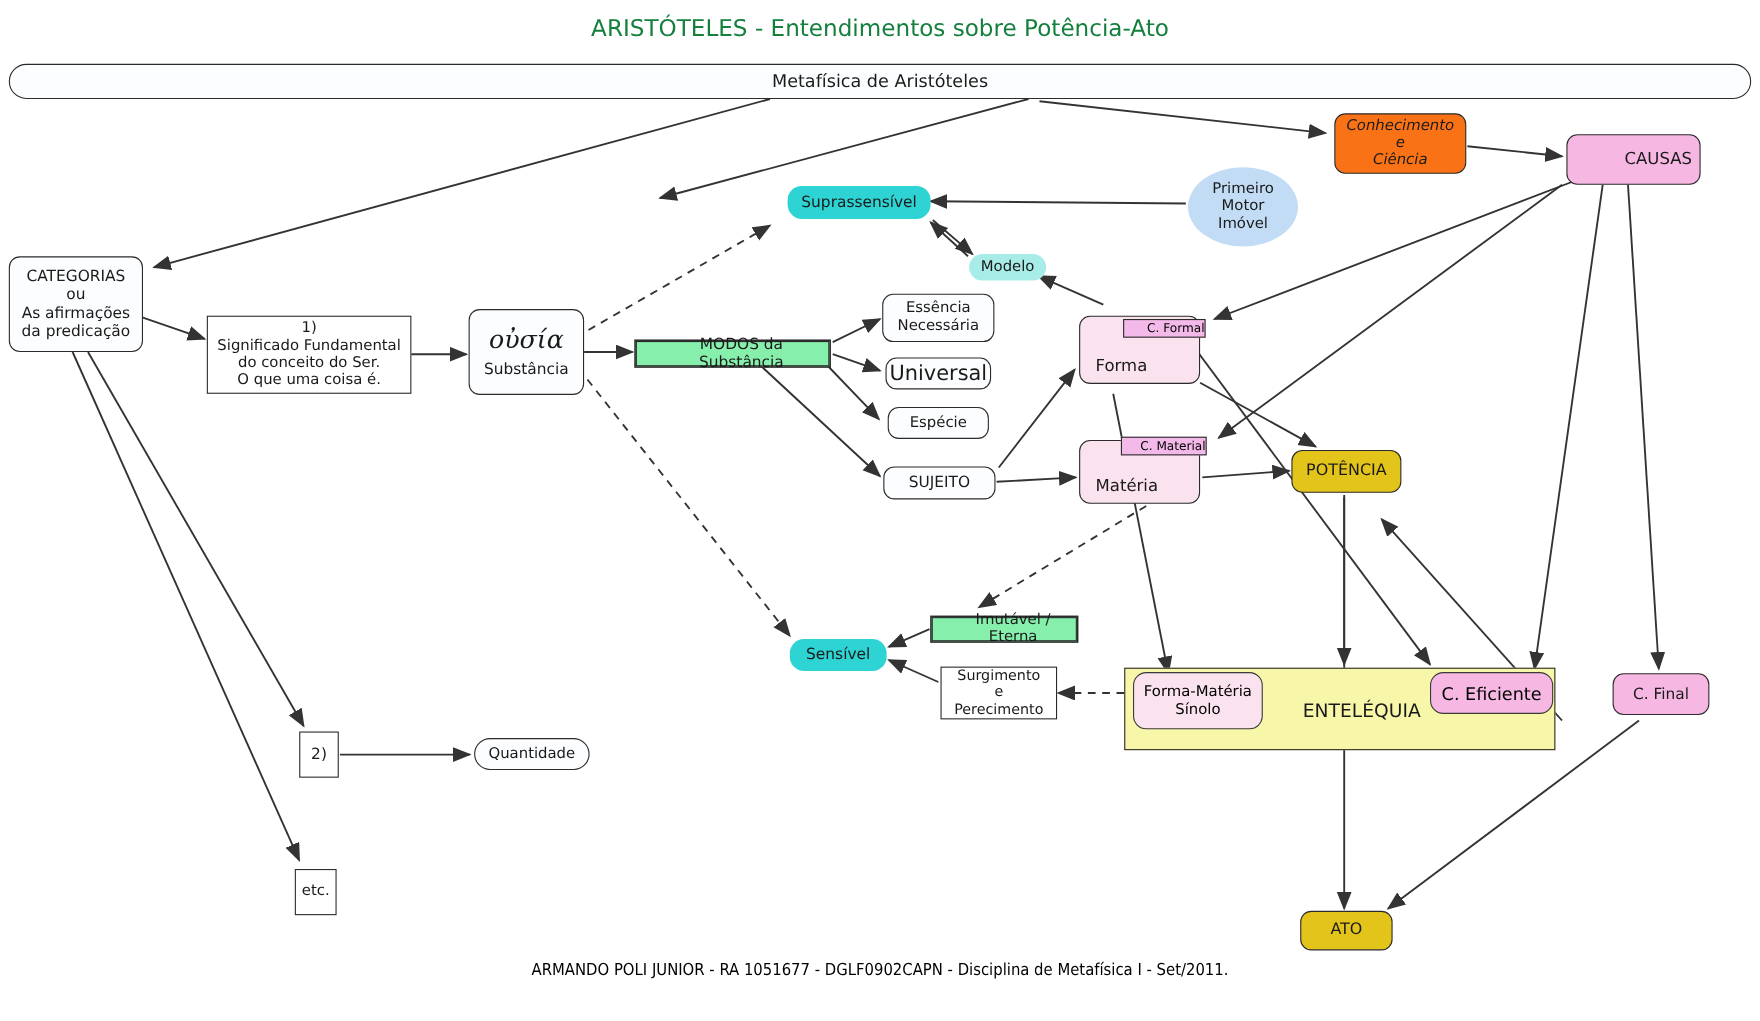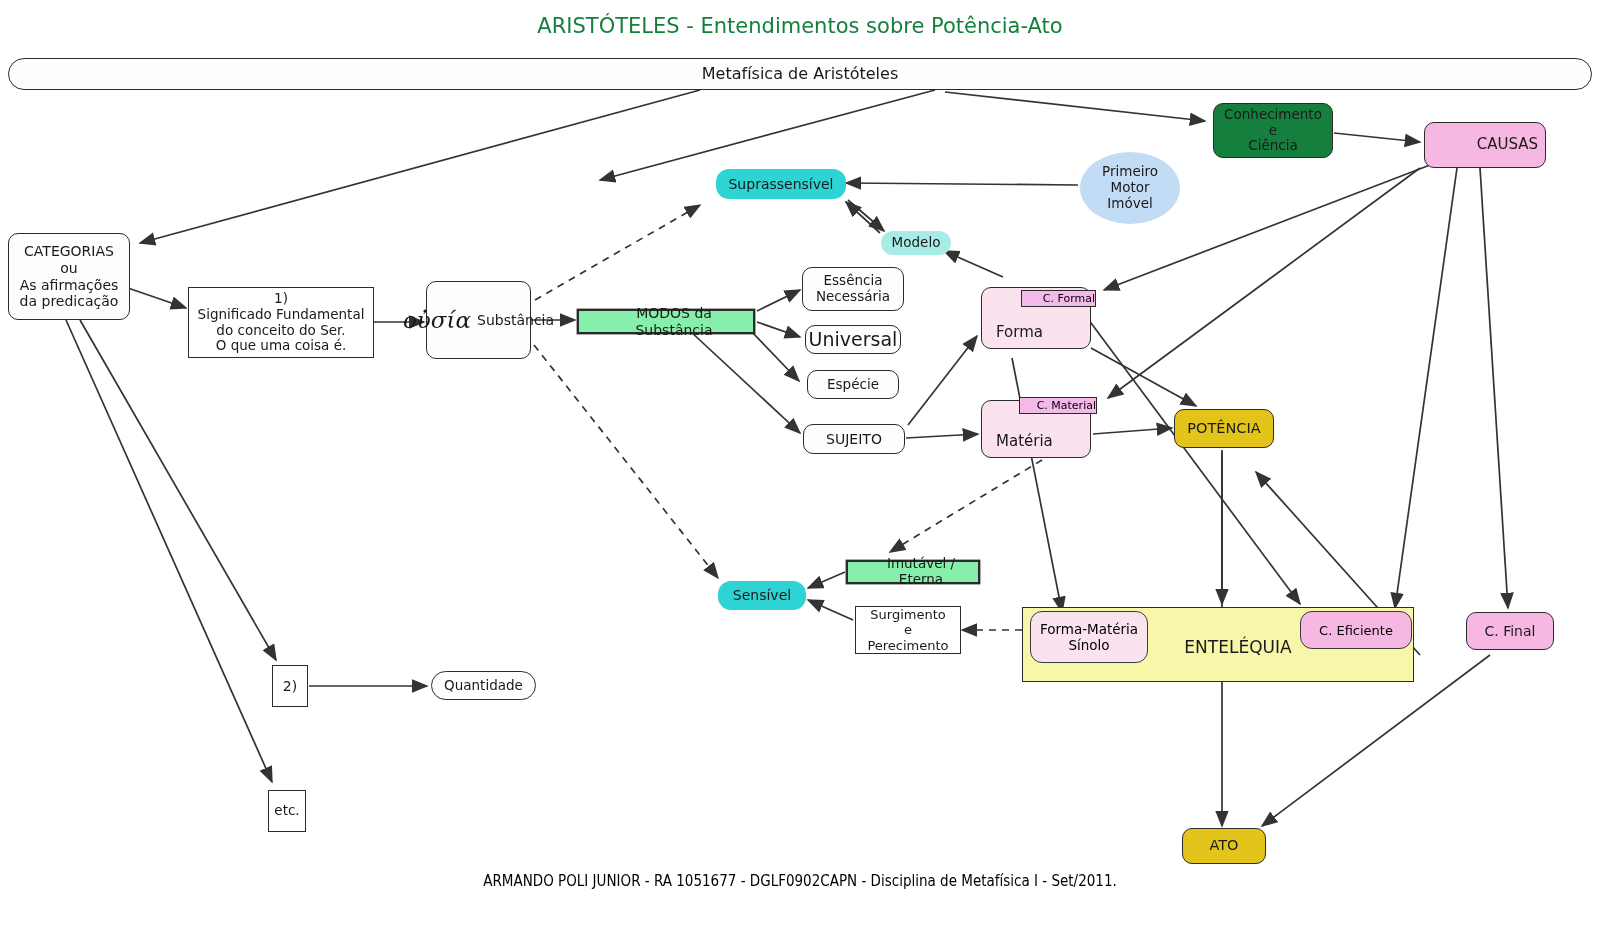--- a/index.html
+++ b/index.html
@@ -124,21 +124,21 @@
 da predicação</span>
   </div>
 
   <div class="node sq" style="left:188px;top:287px;width:186px;height:71px;font-size:13.5px;background:#fff;">
     <span class="lbl">1)
 Significado Fundamental
 do conceito do Ser.
 O que uma coisa é.</span>
   </div>
 
-  <div class="node rr" style="left:426px;top:281px;width:105px;height:78px;flex-direction:row;gap:6px;">
+  <div class="node rr" style="left:426px;top:281px;width:105px;height:78px;flex-direction:column;gap:6px;">
     <span style="font-family:'DejaVu Serif',serif;font-size:23px;font-style:italic;">οὐσία</span>
     <span style="font-size:14px;">Substância</span>
   </div>
 
   <div class="node dbl" style="left:578px;top:310px;width:176px;height:23px;font-size:14px;">
     <span class="lbl">MODOS da Substância</span>
   </div>
 
   <div class="node rr" style="left:802px;top:267px;width:102px;height:44px;font-size:13.5px;">
     <span class="lbl">Essência
@@ -164,21 +164,21 @@
   <div class="node pill" style="left:881px;top:231px;width:70px;height:24px;font-size:13.5px;background:#a8ece8;">
     <span class="lbl">Modelo</span>
   </div>
 
   <div class="node ellipse" style="left:1080px;top:152px;width:100px;height:72px;font-size:13.5px;background:#c3dcf5;">
     <span class="lbl">Primeiro
 Motor
 Imóvel</span>
   </div>
 
-  <div class="node rr" style="left:1213px;top:103px;width:120px;height:55px;font-size:13.5px;background:#15803d;">
+  <div class="node rr" style="left:1213px;top:103px;width:120px;height:55px;font-size:13.5px;background:#f97316;font-style:italic;">
     <span class="lbl">Conhecimento
 e
 Ciência</span>
   </div>
 
   <div class="node rr" style="left:1424px;top:122px;width:122px;height:46px;font-size:15px;background:#f6b8e2;padding-left:45px;">
     <span class="lbl">CAUSAS</span>
   </div>
 
   <div class="node rr" style="left:981px;top:287px;width:110px;height:62px;font-size:15px;background:#fae2ee;justify-content:flex-start;padding-left:10px;">
@@ -215,21 +215,21 @@
 
   <div class="node sq" style="left:1022px;top:607px;width:392px;height:75px;font-size:17px;background:#f8f6a8;">
     <span class="lbl" style="margin-left:40px;margin-top:6px;">ENTELÉQUIA</span>
   </div>
 
   <div class="inner" style="left:1030px;top:611px;width:118px;height:52px;font-size:13.5px;background:#fae2ee;">
     <span class="lbl">Forma-Matéria
 Sínolo</span>
   </div>
 
-  <div class="inner" style="left:1300px;top:611px;width:112px;height:38px;font-size:13px;background:#f6b8e2;">
+  <div class="inner" style="left:1300px;top:611px;width:112px;height:38px;font-size:16px;background:#f6b8e2;">
     <span class="lbl">C. Eficiente</span>
   </div>
 
   <div class="node rr" style="left:1466px;top:612px;width:88px;height:38px;font-size:14px;background:#f6b8e2;">
     <span class="lbl">C. Final</span>
   </div>
 
   <div class="node rr" style="left:1182px;top:828px;width:84px;height:36px;font-size:14.5px;background:#e3c41b;">
     <span class="lbl">ATO</span>
   </div>

